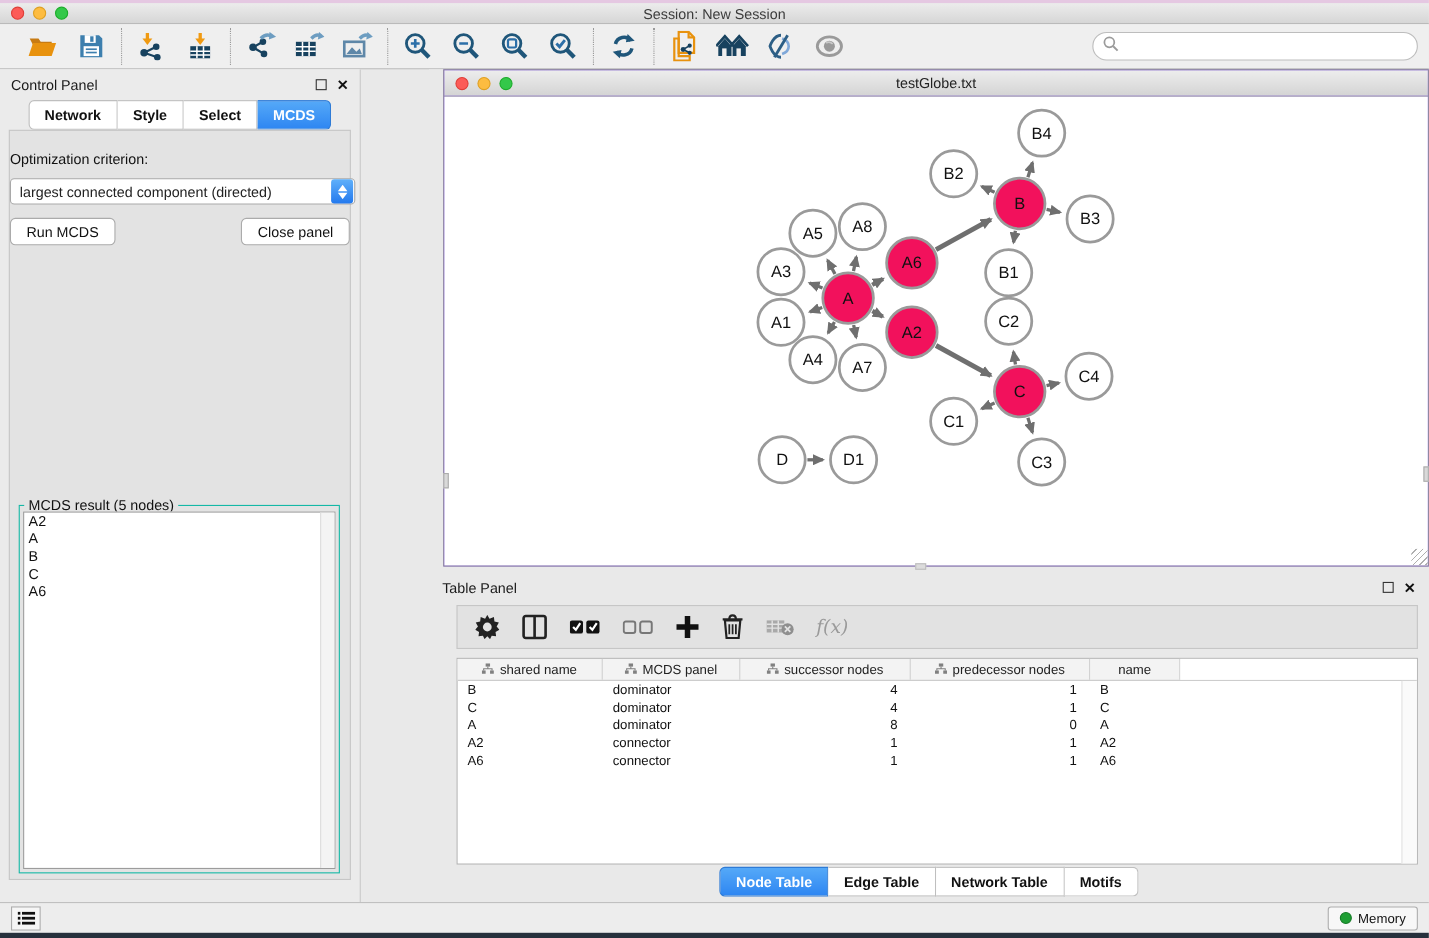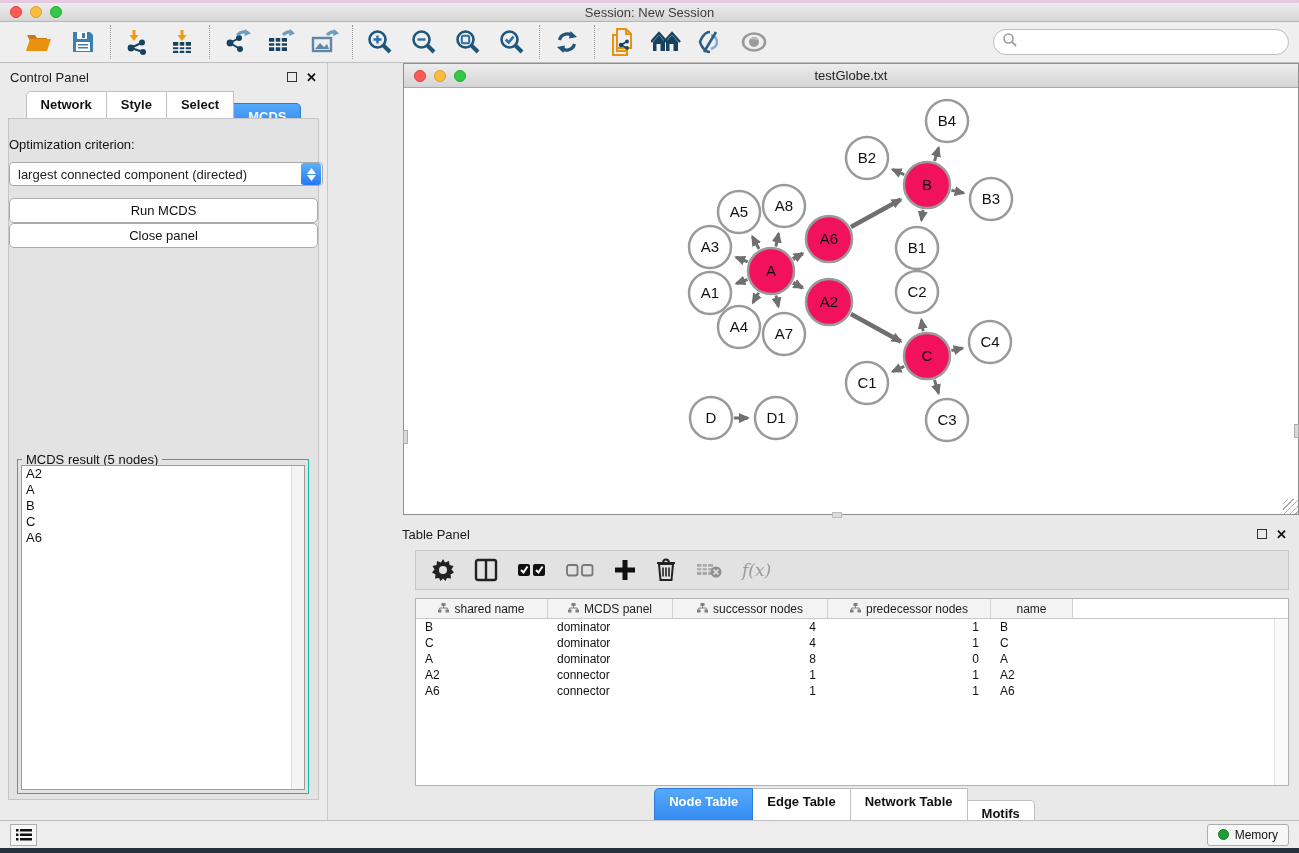--- a/index.html
+++ b/index.html
@@ -31,33 +31,33 @@
   
   .control-panel { position:absolute; left:0; top:63px; width:328px; height:757px;
     background:#EBEBEB; border-right:1px solid #C9C9C9; }
   .cp-header { height:28px; display:flex; align-items:center; padding:0 10px; font-size:13px; color:#1a1a1a; }
   .panel-ctrl { margin-left:auto; display:flex; gap:9px; align-items:center; }
   .float-box { width:10px; height:10px; border:1.5px solid #333; display:inline-block; }
   .close-x { font-size:13px; font-weight:bold; color:#111; }
   .cp-tabs { display:flex; justify-content:center; }
   .seg { font-size:13px; font-weight:bold; padding:5px 14px; background:#fff; border:1px solid #BFBFBF; border-left:none; color:#111; }
   .seg:first-child { border-left:1px solid #BFBFBF; border-radius:5px 0 0 5px; }
-  .seg:last-child { border-radius:0 5px 5px 0;margin-top:12px; }
+  .seg:last-child { border-radius:0 5px 5px 0; }
   .seg.active { background:linear-gradient(#55A9F8,#2E86F2); border-color:#2E7BD6; color:#fff; }
   .cp-content { position:absolute; left:8px; right:8px; top:55px; bottom:20px;
     background:#E3E3E3; border:1px solid #C6C6C6; }
   .opt-label { text-align:left; font-size:13px; margin-top:18px; color:#111; }
   .combo { margin:10px auto 0; width:314px; height:24px; background:#fff; border:1px solid #A9A9A9;
     border-radius:4px; display:flex; align-items:center; position:relative; }
   .combo-text { font-size:13px; padding-left:8px; flex:1; }
   .combo-step { width:20px; height:22px; border-radius:3px; margin-right:1px;
     background:linear-gradient(#5FB0FA,#2379EE); display:flex; flex-direction:column;
     align-items:center; justify-content:center; gap:1px; }
   .combo-step svg { display:block; }
-  .cp-buttons { display:flex; justify-content:space-between; margin-top:12px;flex-direction:column; }
+  .cp-buttons { display:flex; justify-content:space-between; gap:12px; margin-top:12px; }
   .cp-btn { font-size:13px; padding:4px 14px; background:#fff; border:1px solid #ABABAB; border-radius:5px; color:#111; }
   .groupbox { position:absolute; left:8px; right:9px; top:340px; bottom:5px; border:1px solid #14b8a6; background:#E3E3E3; }
   .groupbox-title { position:absolute; top:-8px; left:4px; background:#E3E3E3; padding:0 4px; font-size:13px; color:#111; }
   .result-list { position:absolute; left:3px; right:3px; top:5px; bottom:3px; background:#fff; border:1px solid #9C9C9C; }
   .result-scroll { position:absolute; top:0; right:0; bottom:0; width:13px; background:#F4F4F4; border-left:1px solid #DDD; }
   .result-item { font-size:13px; line-height:16px; padding-left:4px; color:#111; }
 
   
   .right-area { position:absolute; left:390px; top:63px; width:909px; height:757px; background:#E9E9E9; }
 

